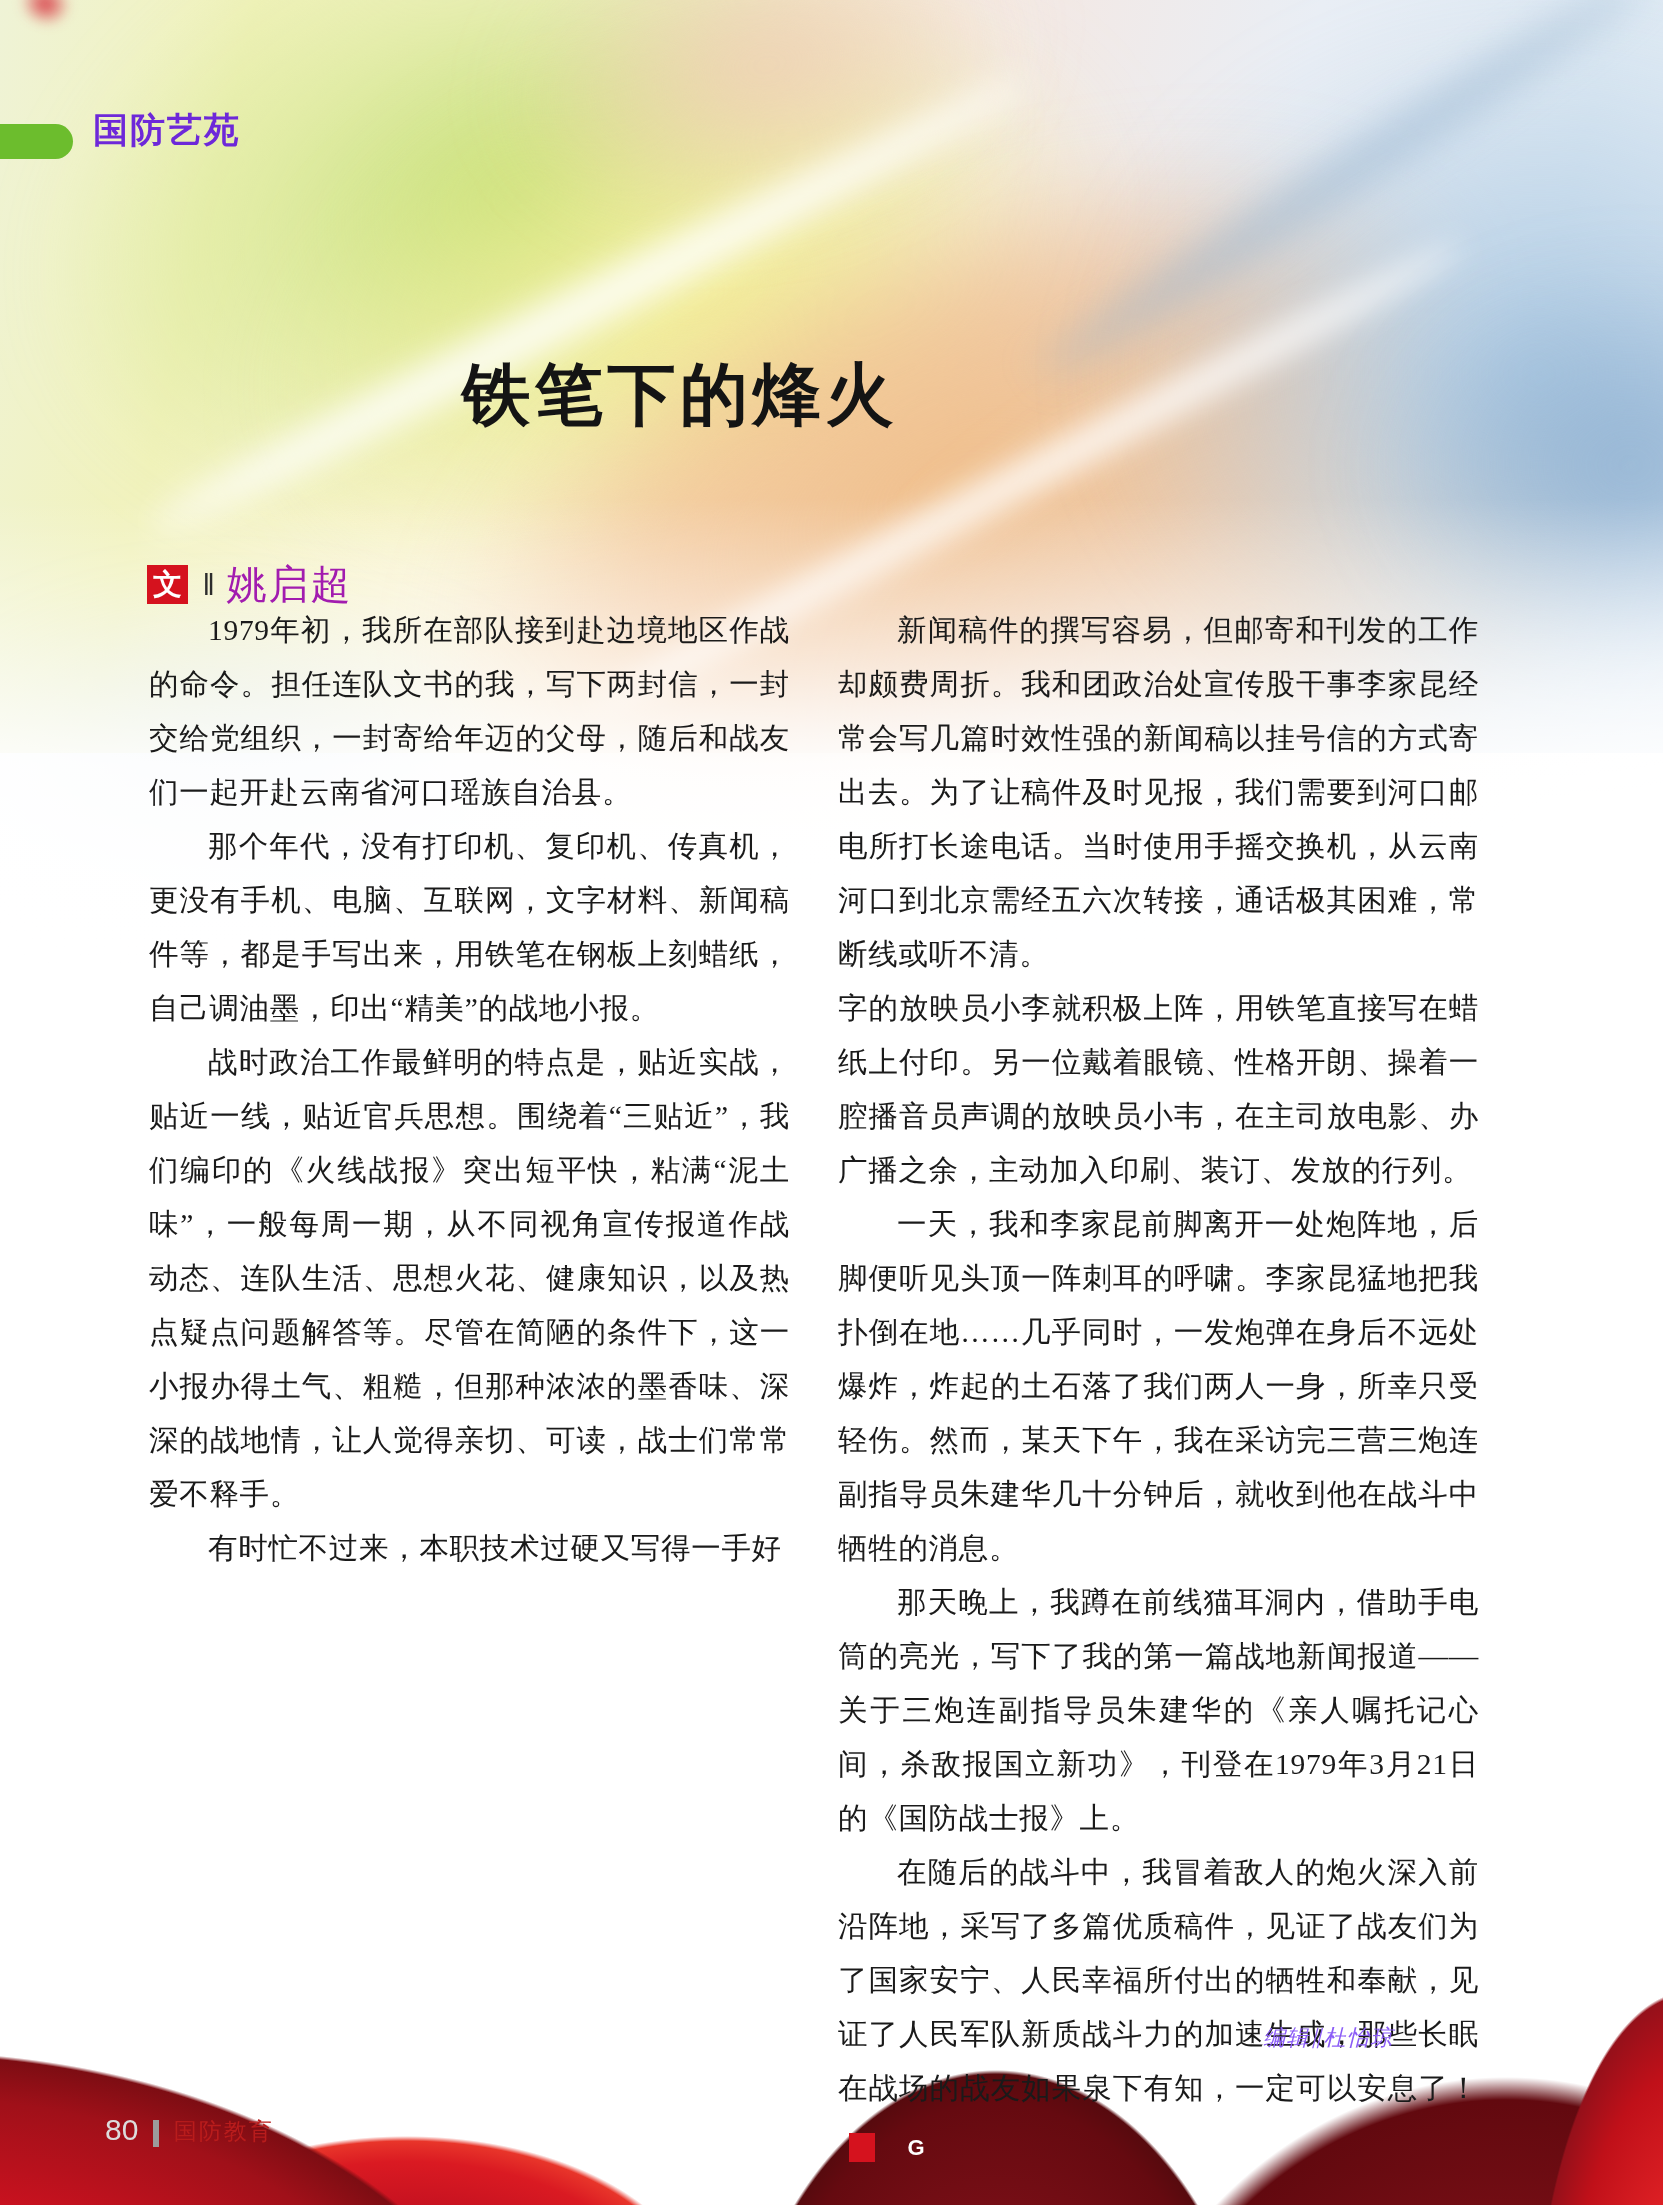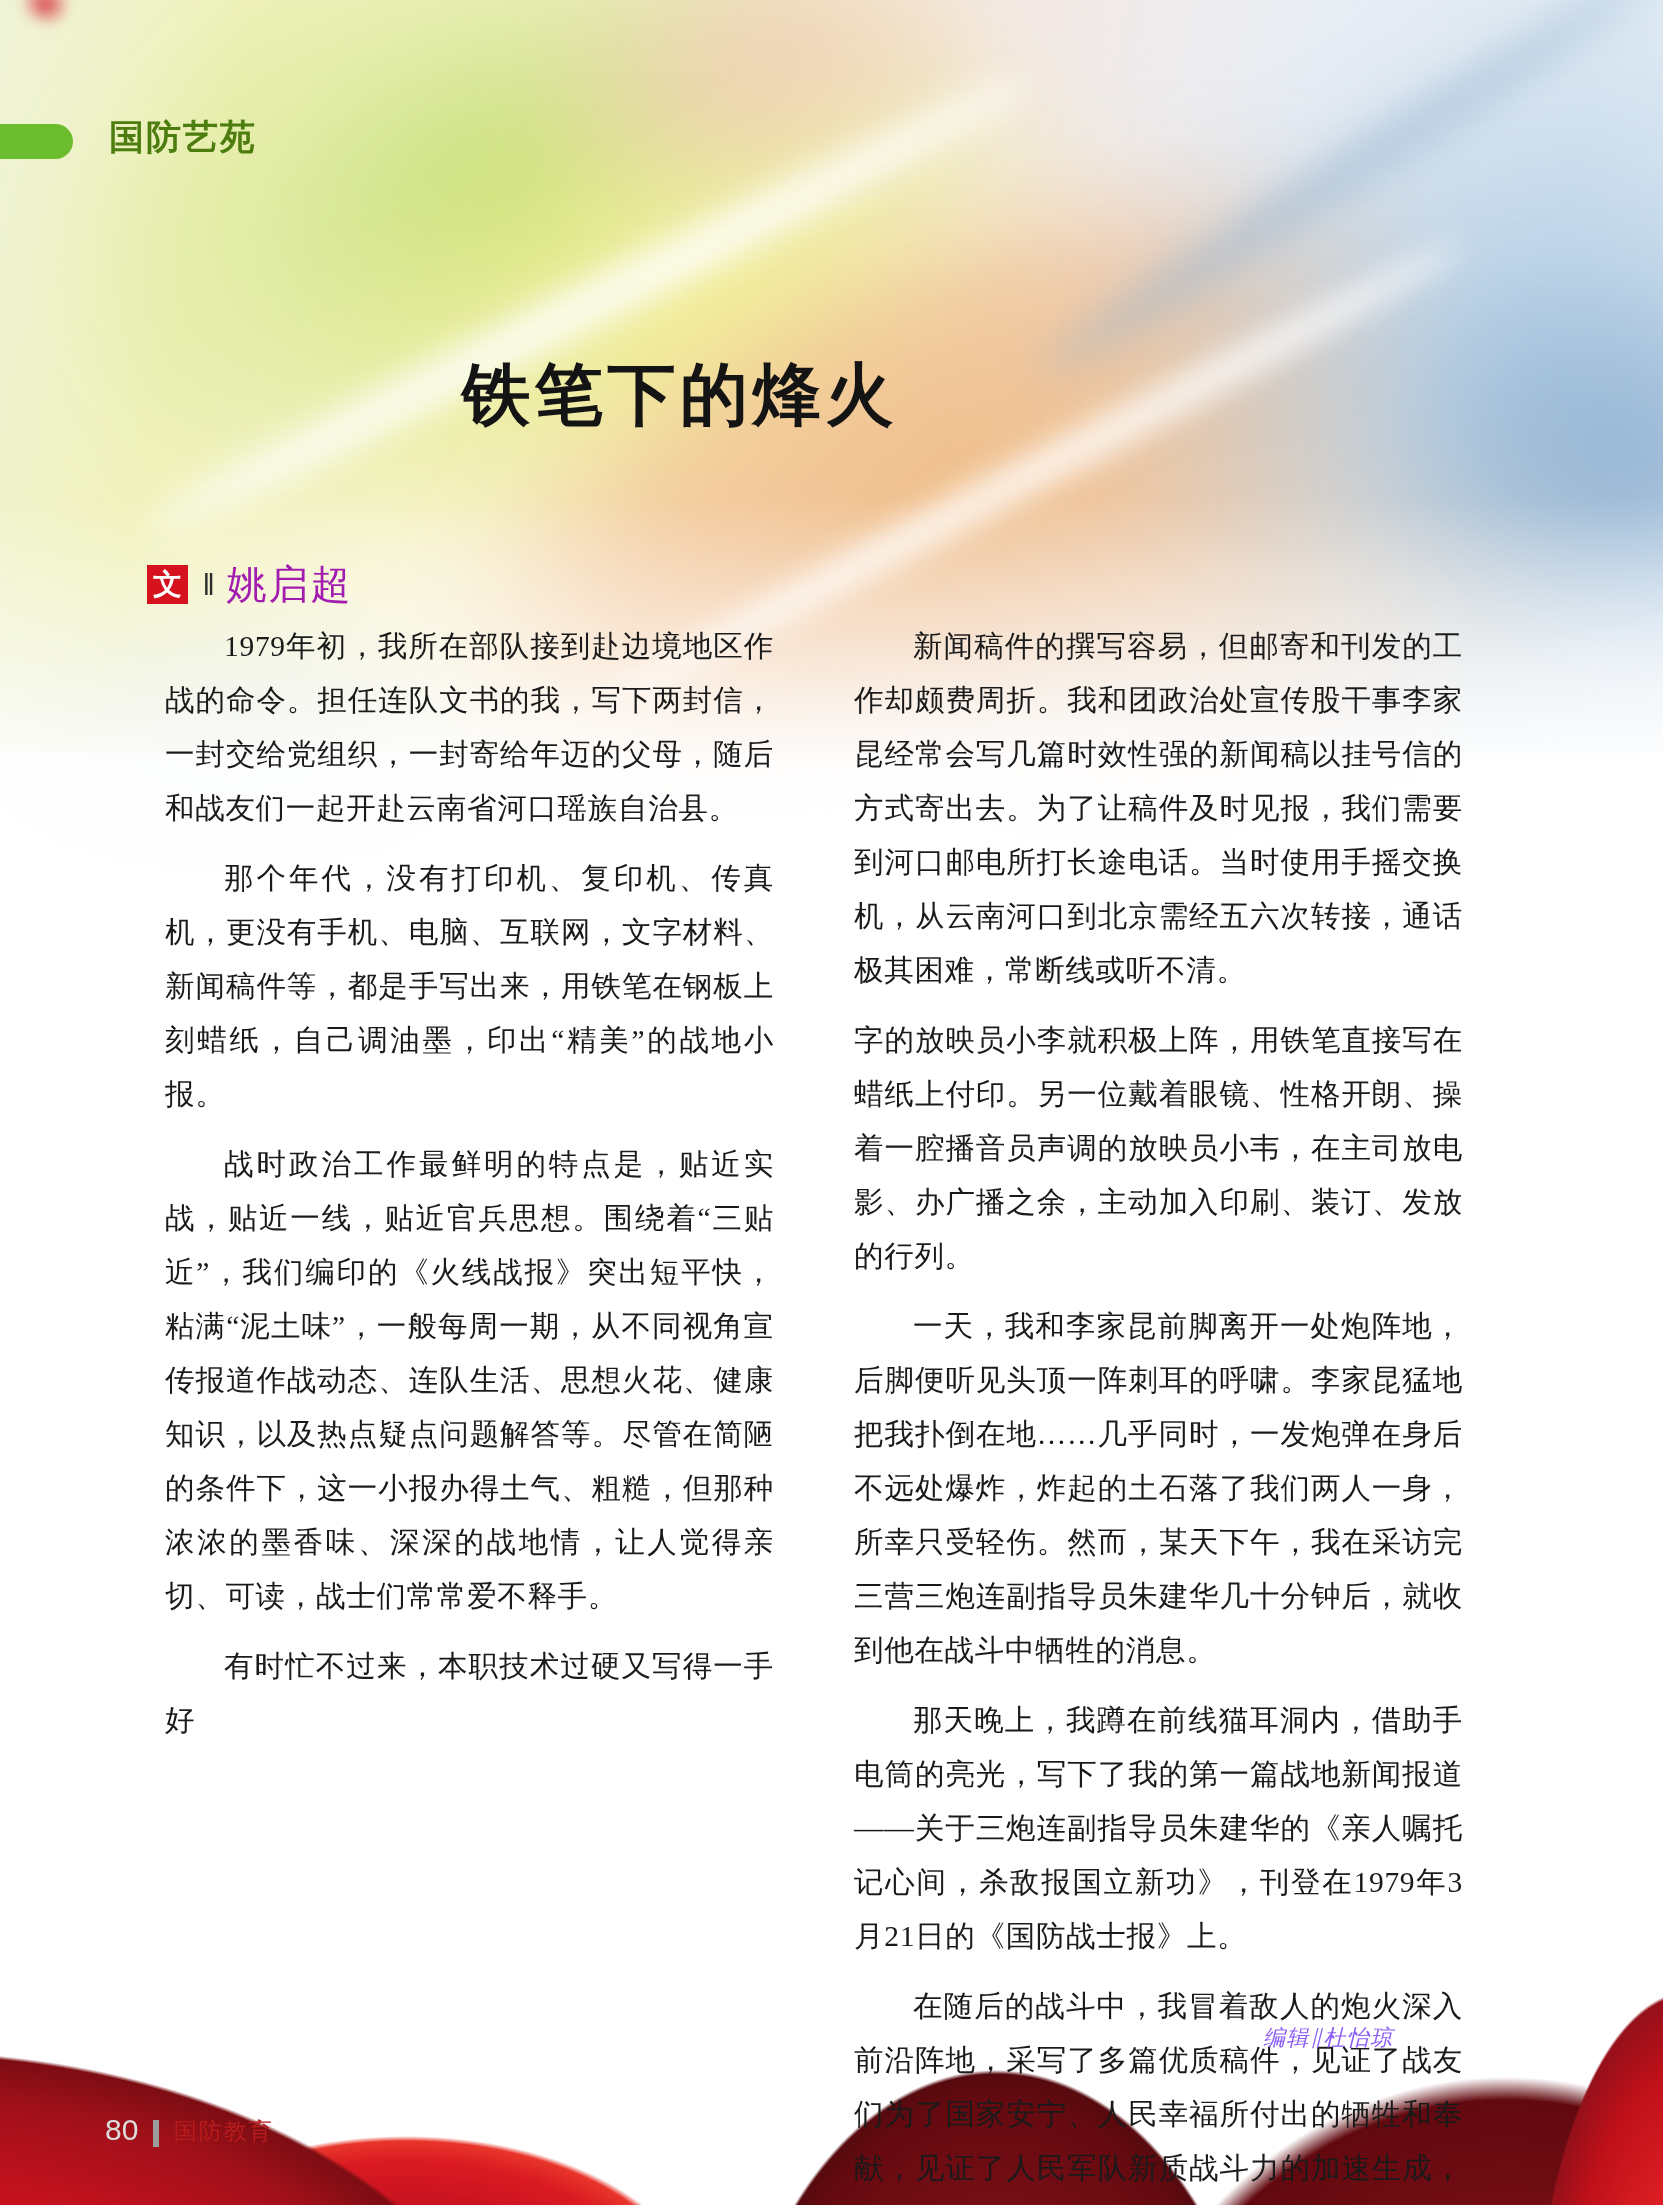--- a/index.html
+++ b/index.html
@@ -43,33 +43,33 @@
   .bg-bottom{position:absolute;left:0;top:1965px;width:1664px;height:240px;overflow:hidden;
     background-image:
       radial-gradient(622px 386px at -98px 472px,#f04a2a 0%,#e02423 30%,#cf1220 58%,#a01019 88%,#7d0d13 99%,rgba(125,13,19,0) 100%),
       radial-gradient(295px 170px at 406px 341px,#b01019 0%,#c41120 55%,#da1a22 85%,#e8352a 97%,rgba(232,53,42,0) 100%),
       radial-gradient(275px 419px at 996px 524px,#931820 0%,#7e1018 55%,#650a10 92%,#570a0e 99%,rgba(87,10,14,0) 100%),
       radial-gradient(157px 393px at 1690px 419px,#f2512c 0%,#e02125 45%,#c01019 80%,#95101a 99%,rgba(149,16,26,0) 100%),
       radial-gradient(419px 458px at 1506px 570px,#8c121c 0%,#7a0f16 60%,#62090f 95%,rgba(98,9,15,0) 100%);
   }
   
   .section-tab{position:absolute;left:0;top:124px;width:73px;height:35px;background:#6cbd2d;border-radius:0 17.7px 17.7px 0;}
-  .section-label{position:absolute;left:93px;top:114px;font-size:35px;font-weight:600;color:#4d7c0f;letter-spacing:2px;margin-left:16px;}
+  .section-label{position:absolute;left:93px;top:107px;font-size:35px;font-weight:600;color:#6d28d9;letter-spacing:2px;}
   
   .title{position:absolute;left:0;top:357px;width:1360px;text-align:center;margin:0;
     font-size:68px;font-weight:800;color:#141414;letter-spacing:4.6px;line-height:1.1;}
   .byline{position:absolute;left:147px;top:557px;display:flex;align-items:center;}
   .wen-box{width:41px;height:39px;background:#d5121e;color:#ffffff;font-size:29px;font-weight:600;
     display:flex;align-items:center;justify-content:center;}
   .byline-sep{margin:0 11.8px 0 14.4px;font-size:30px;color:#2c2c2c;}
   .author{font-size:40px;font-weight:400;color:#a21caf;letter-spacing:2px;}
   
   .columns{position:absolute;left:149px;top:603px;width:1331px;display:flex;gap:48px;}
   .col{width:641px;}
-  .para{margin:16px;font-family:"Liberation Serif",serif;font-size:29.5px;line-height:54px;color:#1a1a1a;
+  .para{margin:0;font-family:"Liberation Serif",serif;font-size:29.5px;line-height:54px;color:#1a1a1a;
     text-align:justify;letter-spacing:0.7px;}
   .para.indent{text-indent:2em;}
   .end-mark{display:inline-block;width:26px;height:29px;line-height:29px;margin-left:10.5px;vertical-align:-2.6px;
     background:#d5121e;color:#ffffff;font-family:"Liberation Sans",sans-serif;font-size:22px;font-weight:700;text-align:center;}
   
   .editor-line{position:absolute;left:1263px;top:2023px;font-size:22px;font-style:italic;color:#8b5cf6;letter-spacing:1.3px;}
   .footer{position:absolute;left:105px;top:2113px;display:flex;align-items:flex-end;z-index:3;}
   .page-num{font-size:30px;color:#dcdcdc;}
   .foot-sep{width:6.5px;height:27.5px;background:#9c9c9c;margin:0 14.4px;}
   .mag-name{font-size:23px;color:#b91c1c;letter-spacing:2px;}

